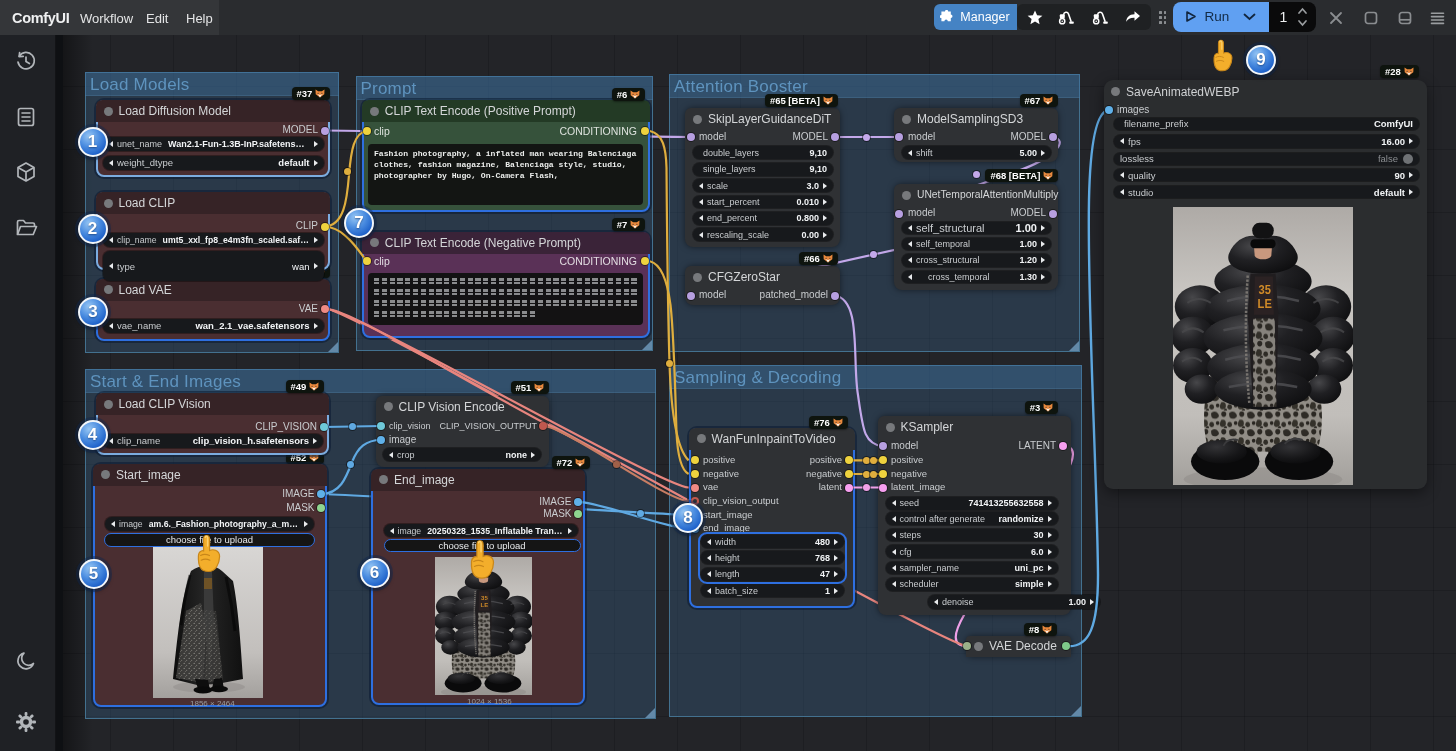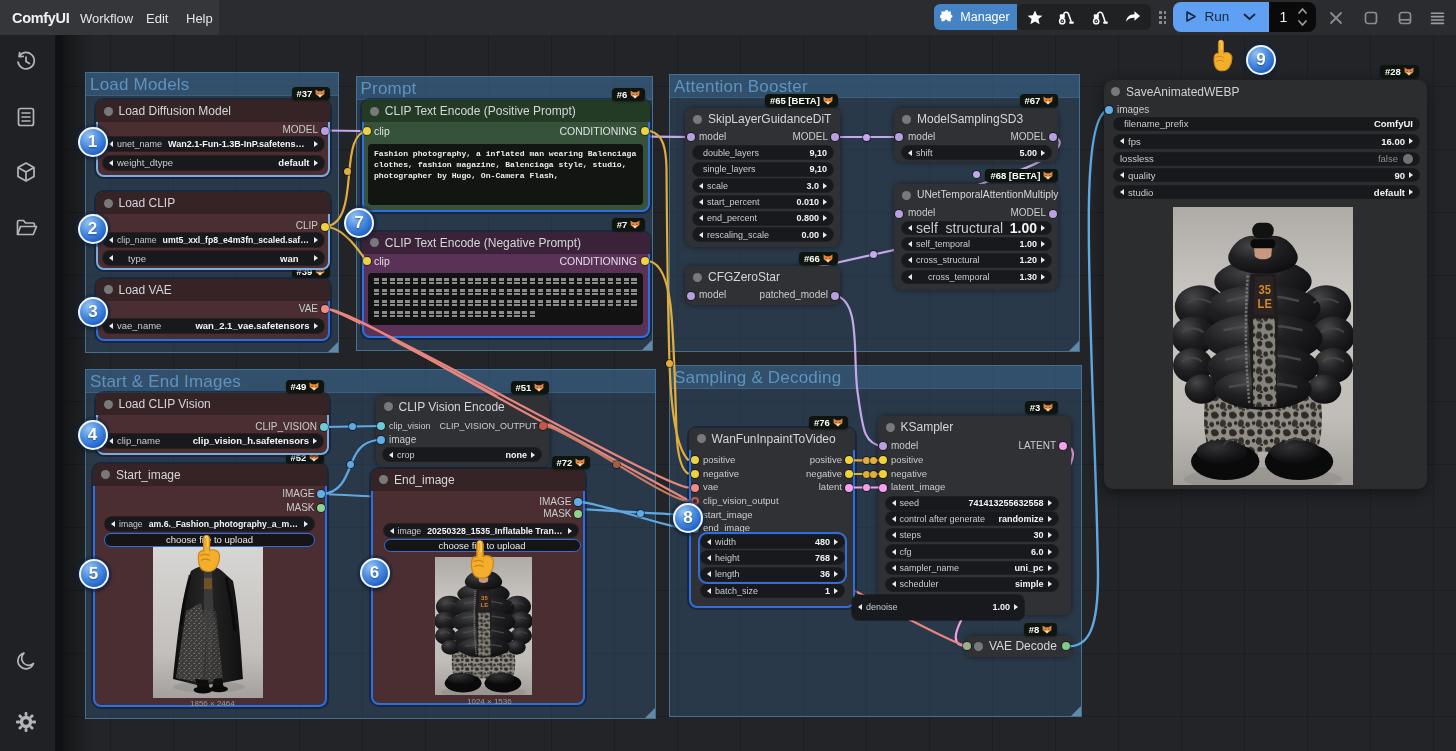--- a/index.html
+++ b/index.html
@@ -106,26 +106,26 @@
 <div class="abs pillc" style="left:103px;top:233px;width:220.5px;height:14px;z-index:12;font-size:8.7px;">
     <span style="flex-shrink:0;display:inline-flex;">
       <span style="display:inline-block;width:0;height:0;border-top:3.2px solid transparent;border-bottom:3.2px solid transparent;border-right:4.5px solid #e9ebed;"></span>
     </span>
     <span style="color:#c9cccf;margin-left:4px;flex-shrink:0;">clip_name</span>
     <span style="margin-left:auto;padding-left:6px;color:#f2f4f6;font-weight:700;overflow:hidden;text-overflow:ellipsis;">umt5_xxl_fp8_e4m3fn_scaled.safet...</span>
     <span style="flex-shrink:0;display:inline-flex;margin-left:4px;">
       <span style="display:inline-block;width:0;height:0;border-top:3.2px solid transparent;border-bottom:3.2px solid transparent;border-left:4.5px solid #e9ebed;"></span>
     </span>
   </div>
-<div class="abs pillc" style="left:103px;top:251px;width:220.5px;height:14px;z-index:12;font-size:9.5px;gap:11px;">
+<div class="abs pillc" style="left:103px;top:251px;width:220.5px;height:30px;z-index:12;font-size:9.5px;">
     <span style="flex-shrink:0;display:inline-flex;">
       <span style="display:inline-block;width:0;height:0;border-top:3.2px solid transparent;border-bottom:3.2px solid transparent;border-right:4.5px solid #e9ebed;"></span>
     </span>
     <span style="color:#c9cccf;margin-left:4px;flex-shrink:0;">type</span>
-    <span style="margin-left:auto;padding-left:6px;color:#f2f4f6;font-weight:700;overflow:hidden;text-overflow:ellipsis;">wan</span>
+    <span style="margin-left:auto;padding-left:6px;color:#f2f4f6;font-weight:400;overflow:hidden;text-overflow:ellipsis;">wan</span>
     <span style="flex-shrink:0;display:inline-flex;margin-left:4px;">
       <span style="display:inline-block;width:0;height:0;border-top:3.2px solid transparent;border-bottom:3.2px solid transparent;border-left:4.5px solid #e9ebed;"></span>
     </span>
   </div>
 <div class="abs " style="left:95.5px;top:278.5px;width:234.5px;height:62.5px;background:#4a2e31;border-radius:8px;border:2px solid #2e6fe0;box-shadow:0 0 0 2px rgba(10,25,50,0.55);box-sizing:border-box;z-index:10;"></div>
 <div class="abs " style="left:95.5px;top:278.5px;width:234.5px;height:22px;background:#362326;border-radius:6px 6px 0 0;z-index:11;box-sizing:border-box;margin:0;"></div>
 <div class="abs" style="left:103.5px;top:285.0px;width:9px;height:9px;border-radius:50%;background:#77797c;z-index:12;"></div>
 <div class="abs " style="left:118.5px;top:282.54px;font-size:12px;color:#d4d6d8;font-weight:400;white-space:nowrap;z-index:12;">Load VAE</div>
 <div class="abs" style="right:1138px;top:303px;font-size:10px;color:#c9cccf;font-weight:400;white-space:nowrap;z-index:12;">VAE</div>
 <div class="abs" style="left:320.5px;top:305px;width:8px;height:8px;border-radius:50%;background:#ef8a84;z-index:16;box-shadow:0 0 0 1px rgba(0,0,0,.45);"></div>
@@ -237,21 +237,21 @@
     </span>
   </div>
 <div class="abs " style="left:894px;top:184px;width:164px;height:106px;background:#2f3134;border-radius:8px;box-shadow:0 0 6px rgba(0,0,0,0.5);box-sizing:border-box;z-index:10;"></div>
 <div class="abs " style="left:894px;top:184px;width:164px;height:22px;background:#2f3134;border-radius:6px 6px 0 0;z-index:11;box-sizing:border-box;"></div>
 <div class="abs" style="left:902px;top:190.5px;width:9px;height:9px;border-radius:50%;background:#77797c;z-index:12;"></div>
 <div class="abs " style="left:917px;top:189.026px;font-size:10.3px;color:#d4d6d8;font-weight:400;white-space:nowrap;z-index:12;">UNetTemporalAttentionMultiply</div>
 <div class="abs " style="left:908px;top:207px;font-size:10px;color:#c9cccf;font-weight:400;white-space:nowrap;z-index:12;">model</div>
 <div class="abs" style="left:895px;top:209.5px;width:8px;height:8px;border-radius:50%;background:#b79fe0;z-index:16;box-shadow:0 0 0 1px rgba(0,0,0,.45);"></div>
 <div class="abs" style="right:410px;top:207px;font-size:10px;color:#c9cccf;font-weight:400;white-space:nowrap;z-index:12;">MODEL</div>
 <div class="abs" style="left:1048.5px;top:209.5px;width:8px;height:8px;border-radius:50%;background:#b79fe0;z-index:16;box-shadow:0 0 0 1px rgba(0,0,0,.45);"></div>
-<div class="abs pillc" style="left:902px;top:221.6px;width:149px;height:12.5px;z-index:12;font-size:14px;">
+<div class="abs pillc" style="left:902px;top:221.6px;width:149px;height:12.5px;z-index:12;font-size:11px;">
     <span style="flex-shrink:0;display:inline-flex;">
       <span style="display:inline-block;width:0;height:0;border-top:3.2px solid transparent;border-bottom:3.2px solid transparent;border-right:4.5px solid #e9ebed;"></span>
     </span>
     <span style="color:#c9cccf;margin-left:4px;flex-shrink:0;">self_structural</span>
     <span style="margin-left:auto;padding-left:6px;color:#f2f4f6;font-weight:700;overflow:hidden;text-overflow:ellipsis;">1.00</span>
     <span style="flex-shrink:0;display:inline-flex;margin-left:4px;">
       <span style="display:inline-block;width:0;height:0;border-top:3.2px solid transparent;border-bottom:3.2px solid transparent;border-left:4.5px solid #e9ebed;"></span>
     </span>
   </div>
 <div class="abs pillc" style="left:902px;top:237.9px;width:149px;height:12.5px;z-index:12;font-size:9px;">
@@ -408,21 +408,21 @@
     <span style="margin-left:auto;padding-left:6px;color:#f2f4f6;font-weight:700;overflow:hidden;text-overflow:ellipsis;">768</span>
     <span style="flex-shrink:0;display:inline-flex;margin-left:4px;">
       <span style="display:inline-block;width:0;height:0;border-top:3.2px solid transparent;border-bottom:3.2px solid transparent;border-left:4.5px solid #e9ebed;"></span>
     </span>
   </div>
 <div class="abs pillc" style="left:701px;top:567.6px;width:143px;height:13px;z-index:12;font-size:9px;">
     <span style="flex-shrink:0;display:inline-flex;">
       <span style="display:inline-block;width:0;height:0;border-top:3.2px solid transparent;border-bottom:3.2px solid transparent;border-right:4.5px solid #e9ebed;"></span>
     </span>
     <span style="color:#c9cccf;margin-left:4px;flex-shrink:0;">length</span>
-    <span style="margin-left:auto;padding-left:6px;color:#f2f4f6;font-weight:700;overflow:hidden;text-overflow:ellipsis;">36</span>
+    <span style="margin-left:auto;padding-left:6px;color:#f2f4f6;font-weight:700;overflow:hidden;text-overflow:ellipsis;">47</span>
     <span style="flex-shrink:0;display:inline-flex;margin-left:4px;">
       <span style="display:inline-block;width:0;height:0;border-top:3.2px solid transparent;border-bottom:3.2px solid transparent;border-left:4.5px solid #e9ebed;"></span>
     </span>
   </div>
 <div class="abs pillc" style="left:701px;top:584px;width:143px;height:13px;z-index:12;font-size:9px;">
     <span style="flex-shrink:0;display:inline-flex;">
       <span style="display:inline-block;width:0;height:0;border-top:3.2px solid transparent;border-bottom:3.2px solid transparent;border-right:4.5px solid #e9ebed;"></span>
     </span>
     <span style="color:#c9cccf;margin-left:4px;flex-shrink:0;">batch_size</span>
     <span style="margin-left:auto;padding-left:6px;color:#f2f4f6;font-weight:700;overflow:hidden;text-overflow:ellipsis;">1</span>
@@ -498,21 +498,21 @@
 <div class="abs pillc" style="left:885.5px;top:578.2px;width:172px;height:12.5px;z-index:12;font-size:9px;">
     <span style="flex-shrink:0;display:inline-flex;">
       <span style="display:inline-block;width:0;height:0;border-top:3.2px solid transparent;border-bottom:3.2px solid transparent;border-right:4.5px solid #e9ebed;"></span>
     </span>
     <span style="color:#c9cccf;margin-left:4px;flex-shrink:0;">scheduler</span>
     <span style="margin-left:auto;padding-left:6px;color:#f2f4f6;font-weight:700;overflow:hidden;text-overflow:ellipsis;">simple</span>
     <span style="flex-shrink:0;display:inline-flex;margin-left:4px;">
       <span style="display:inline-block;width:0;height:0;border-top:3.2px solid transparent;border-bottom:3.2px solid transparent;border-left:4.5px solid #e9ebed;"></span>
     </span>
   </div>
-<div class="abs pillc" style="left:852px;top:594.6px;width:172px;height:25px;z-index:12;font-size:9px;">
+<div class="abs pillc" style="left:928px;top:594.6px;width:172px;height:14px;z-index:12;font-size:9px;">
     <span style="flex-shrink:0;display:inline-flex;">
       <span style="display:inline-block;width:0;height:0;border-top:3.2px solid transparent;border-bottom:3.2px solid transparent;border-right:4.5px solid #e9ebed;"></span>
     </span>
     <span style="color:#c9cccf;margin-left:4px;flex-shrink:0;">denoise</span>
     <span style="margin-left:auto;padding-left:6px;color:#f2f4f6;font-weight:700;overflow:hidden;text-overflow:ellipsis;">1.00</span>
     <span style="flex-shrink:0;display:inline-flex;margin-left:4px;">
       <span style="display:inline-block;width:0;height:0;border-top:3.2px solid transparent;border-bottom:3.2px solid transparent;border-left:4.5px solid #e9ebed;"></span>
     </span>
   </div>
 <div class="abs " style="left:966px;top:635.8px;width:105px;height:21px;background:#2f3134;border-radius:6px;box-shadow:0 0 6px rgba(0,0,0,0.5);box-sizing:border-box;z-index:10;"></div>

